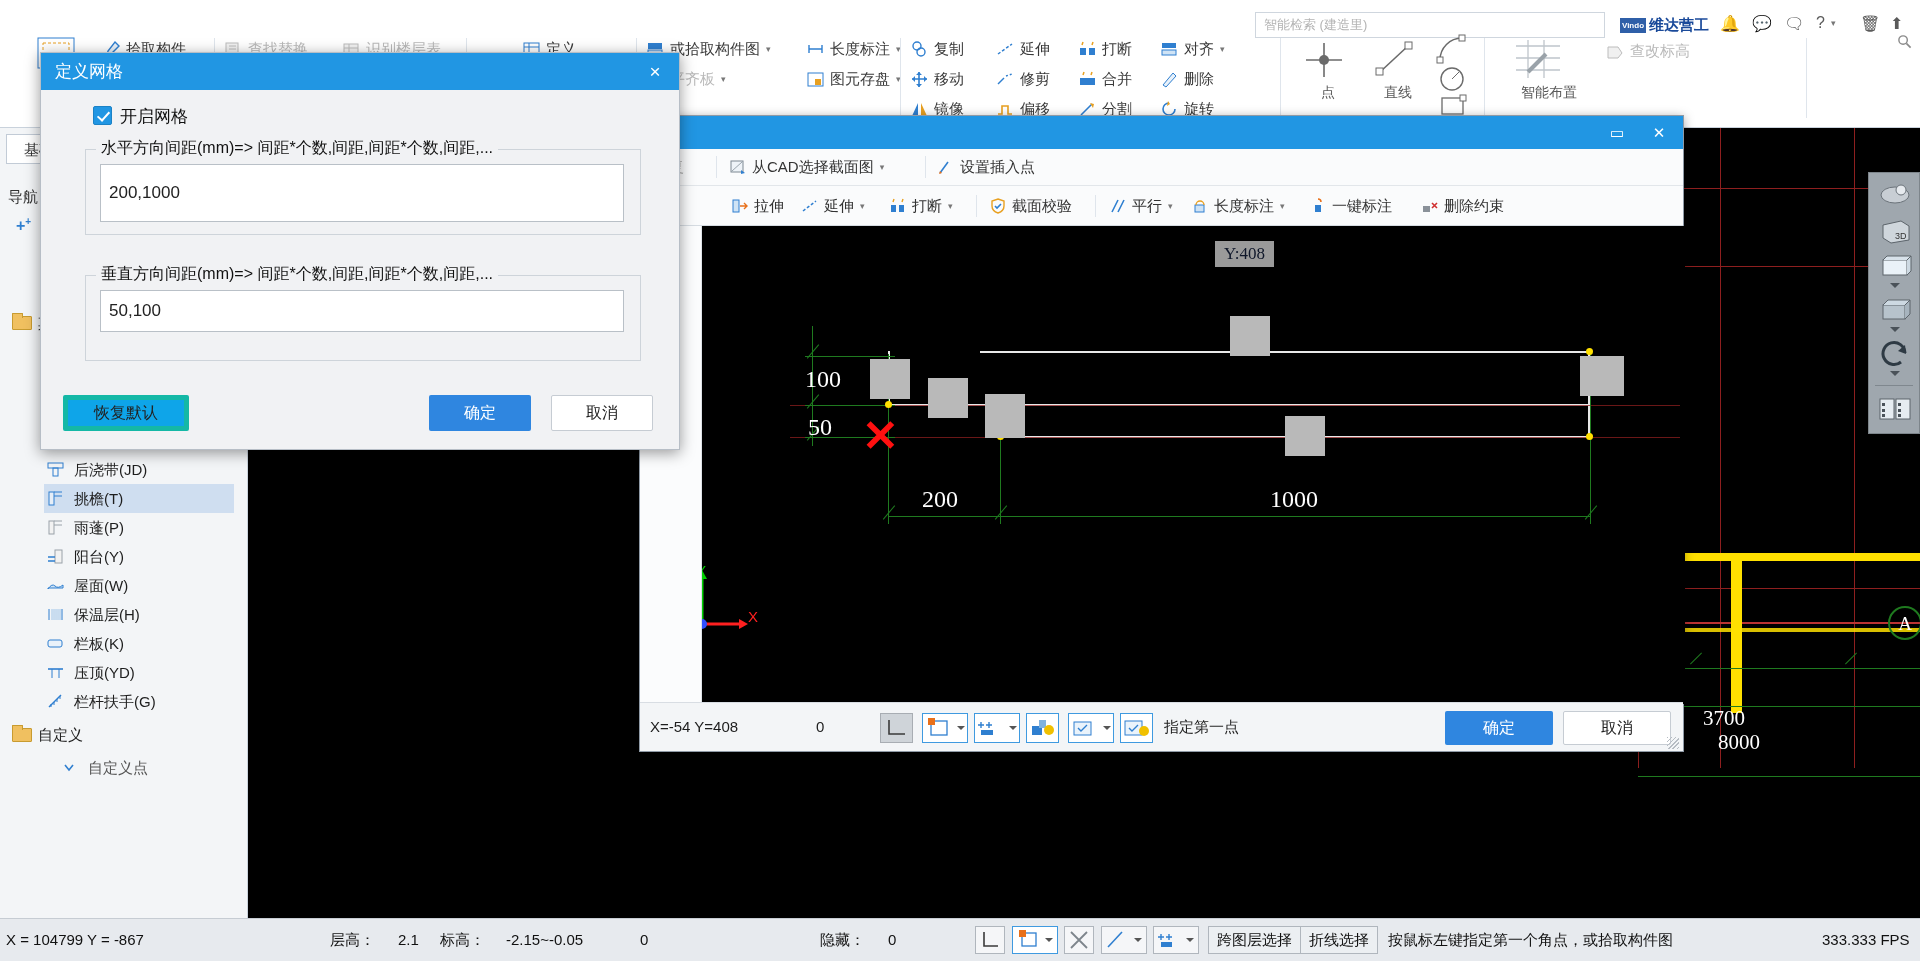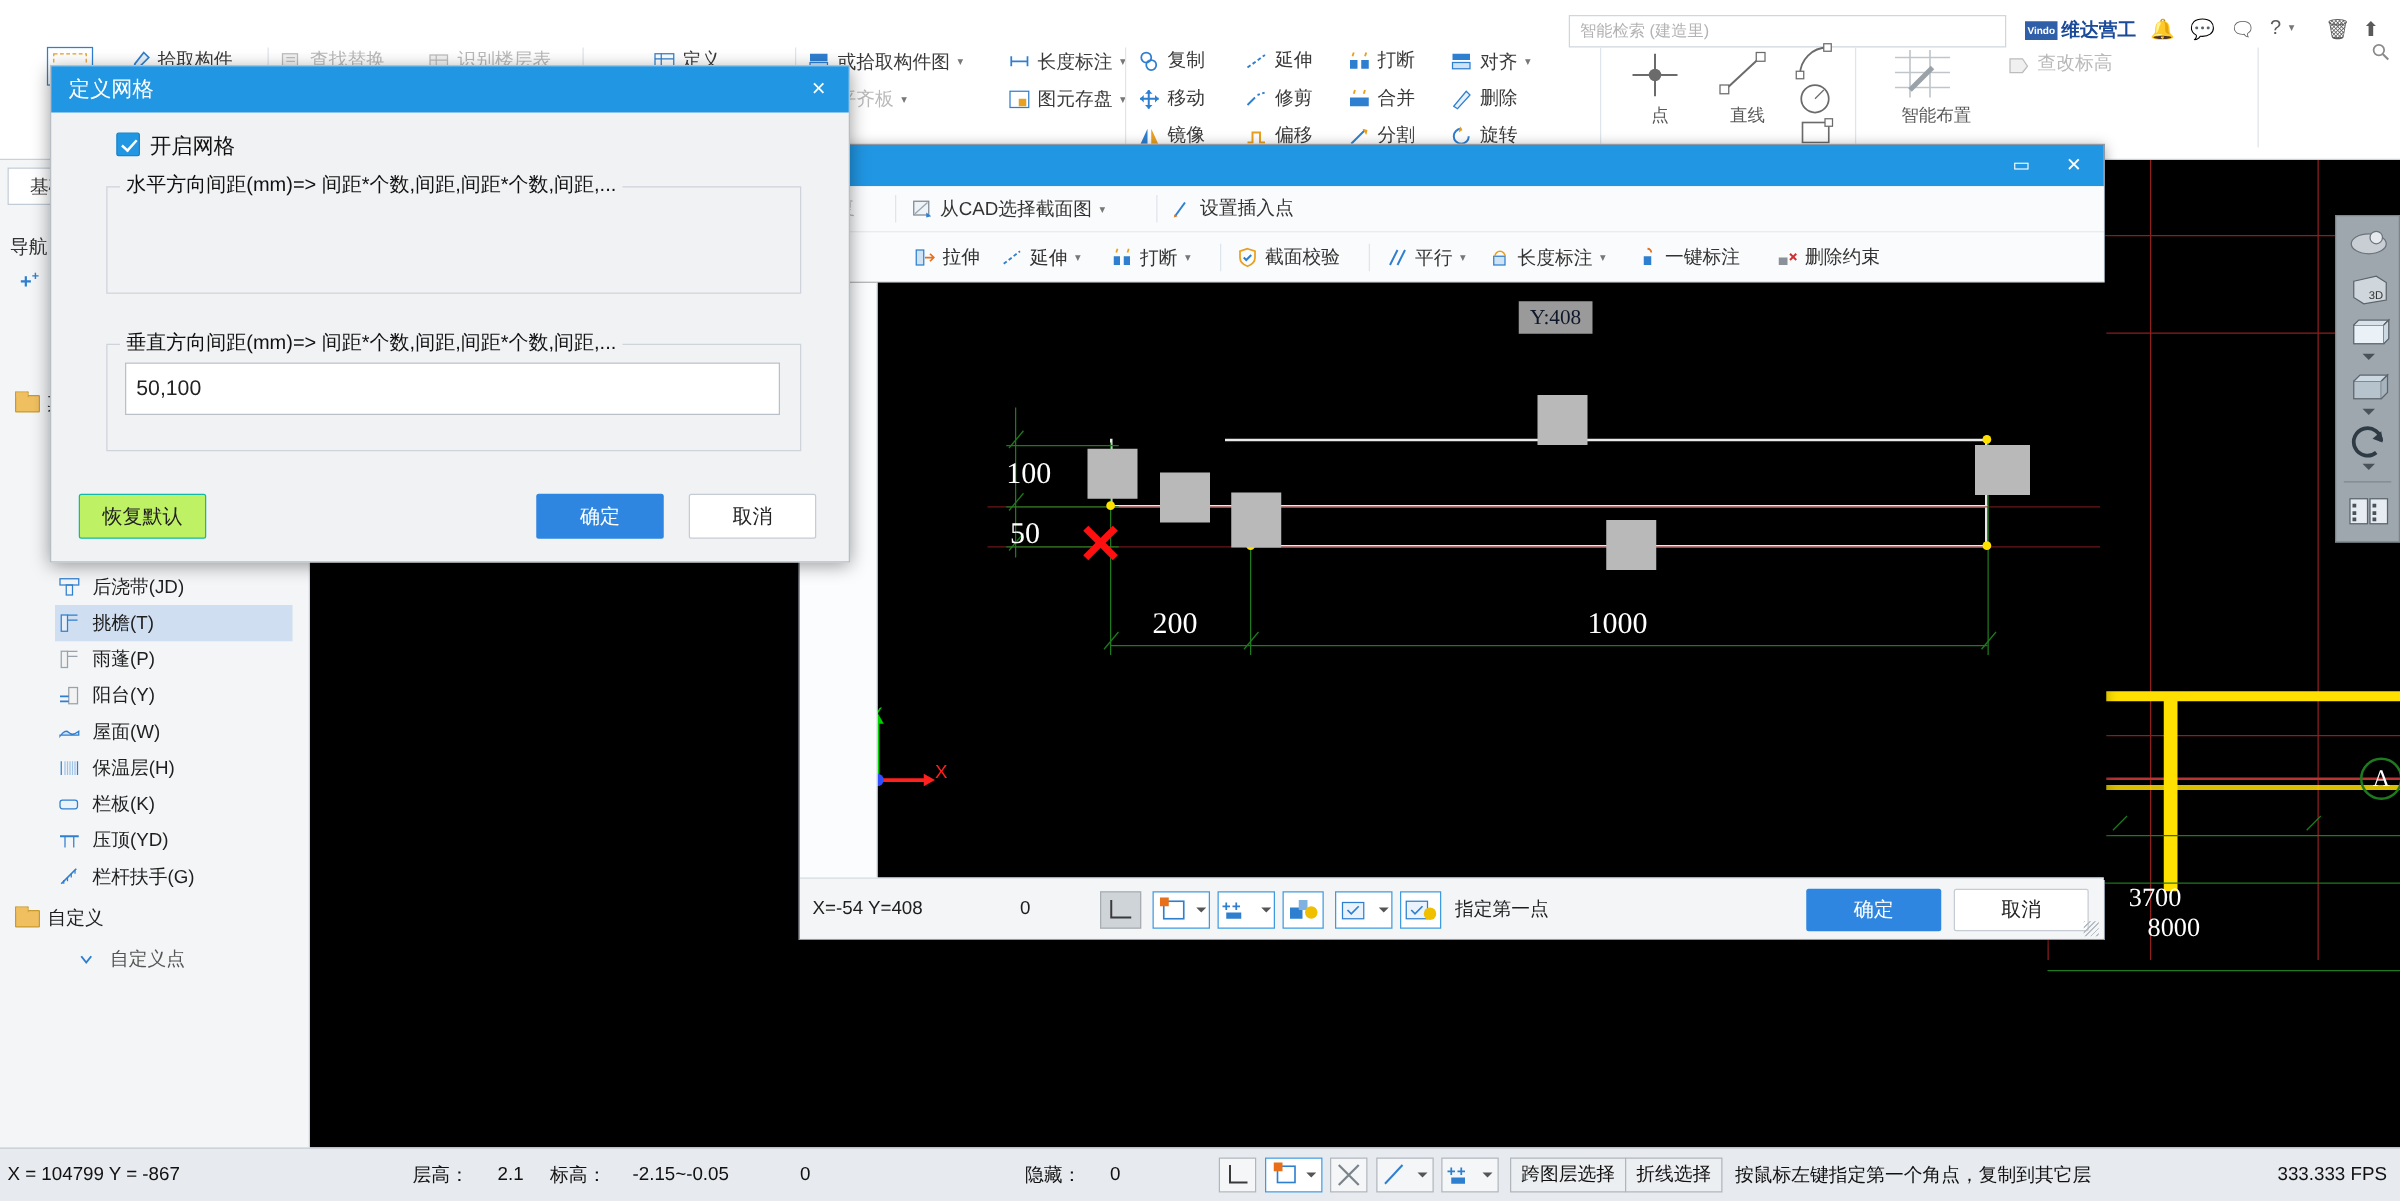--- a/index.html
+++ b/index.html
@@ -217,22 +217,22 @@
   .fs-legend {
     position: absolute; top: -12px; left: 10px; background: #f1f2f4;
     padding: 0 5px; font-size: 16px; color: #111; white-space: nowrap;
   }
   .fs-input {
     position: absolute; left: 14px; top: 14px; background: #fff;
     border: 1px solid #b9c0c7; font-size: 17px; color: #222;
     padding: 6px 8px; font-family: inherit;
   }
   .gd-btn-def {
-    position: absolute; left: 22px; bottom: 18px; width: 102px; height: 36px;
-    background: #bef264; border: 1px solid #14b8a6; font-size: 16px; font-family: inherit;
+    position: absolute; left: 22px; bottom: 18px; width: 126px; height: 36px;
+    background: #0ea5e9; border: 5px solid #14b8a6; font-size: 16px; font-family: inherit;
     color: #222; cursor: pointer; border-radius: 2px;
   }
   .gd-ok {
     position: absolute; right: 148px; bottom: 18px; width: 102px; height: 36px;
     background: #2f86e0; border: none; color: #fff; font-size: 16px; font-family: inherit;
     cursor: pointer; border-radius: 2px;
   }
   .gd-cancel {
     position: absolute; right: 26px; bottom: 18px; width: 102px; height: 36px;
     background: #fff; border: 1px solid #c6ccd3; color: #222; font-size: 16px;
@@ -1019,20 +1019,21 @@
     <div class="gd-close">×</div>
   </div>
 
   <div class="cb-row">
     <span class="cbox"></span>
     <span class="cb-label">开启网格</span>
   </div>
 
   <div class="fieldset" style="left:44px;top:96px;width:556px;height:86px;">
     <span class="fs-legend">水平方向间距(mm)=&gt; 间距*个数,间距,间距*个数,间距,...</span>
+    <input class="fs-input" style="width: 524px; height: 58px;" type="text" value="200,1000">
   </div>
 
   <div class="fieldset" style="left:44px;top:222px;width:556px;height:86px;">
     <span class="fs-legend">垂直方向间距(mm)=&gt; 间距*个数,间距,间距*个数,间距,...</span>
     <input class="fs-input" style="width: 524px; height: 42px;" type="text" value="50,100">
   </div>
 
   <button class="gd-btn-def">恢复默认</button>
   <button class="gd-ok">确定</button>
   <button class="gd-cancel">取消</button>
@@ -1075,17 +1076,17 @@
     <svg width="44" height="26" viewBox="0 0 44 26">
           <path d="M7 7 v6 M4 10 h6" stroke="#2f7fd0" stroke-width="1.4"></path>
           <path d="M15 7 v6 M12 10 h6" stroke="#2f7fd0" stroke-width="1.4"></path>
           <rect x="7" y="15" width="11" height="5" fill="#2f7fd0"></rect>
           <path d="M32 11 l4 4 4 -4 Z" fill="#555"></path>
         </svg>
   </div>
 
   <div class="as-btn" style="left:1208px;top:7px;">跨图层选择</div>
   <div class="as-btn" style="left:1300px;top:7px;">折线选择</div>
-  <div class="as-text" style="left:1388px;top:12px;">按鼠标左键指定第一个角点，复制到其它层</div>
+  <div class="as-text" style="left:1388px;top:12px;">按鼠标左键指定第一个角点，或拾取构件图</div>
   <div class="as-text" style="left:1822px;top:12px;">333.333 FPS</div>
 </div>
 
 </div>
 
 </body></html>

